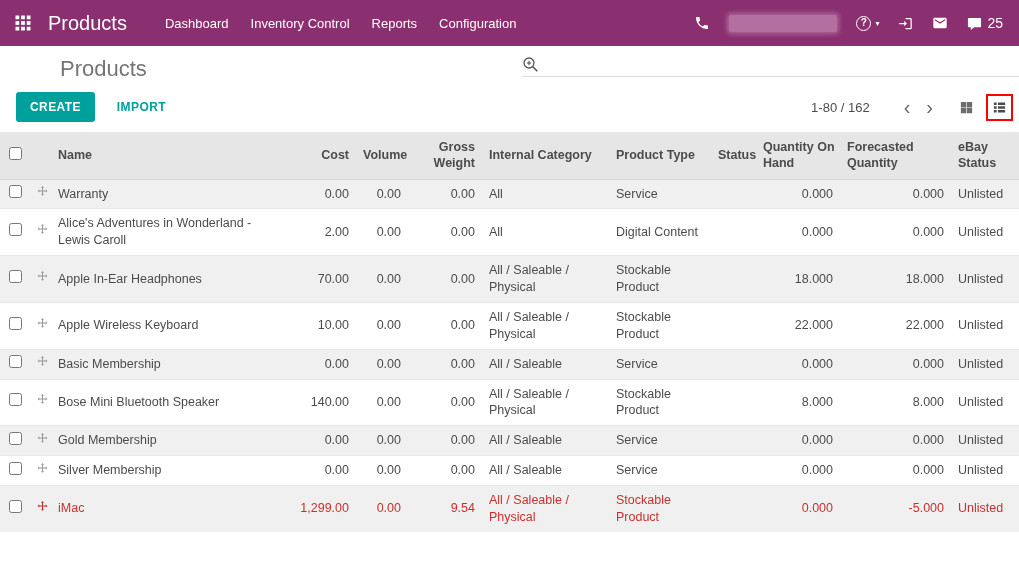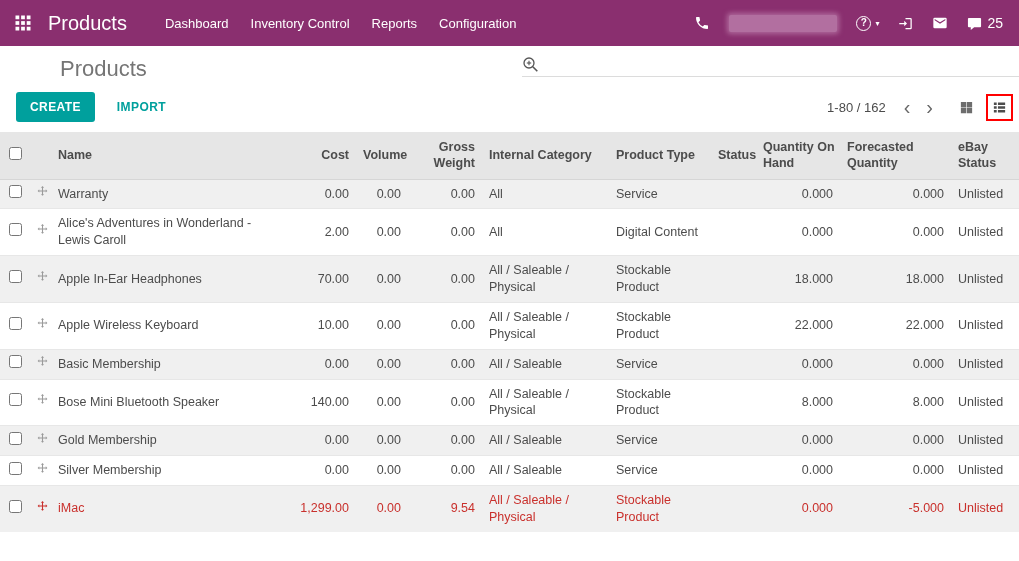--- a/index.html
+++ b/index.html
@@ -58,21 +58,21 @@
     background:var(--accent,#00a09d); color:#fff; border:none; border-radius:3px;
     padding:8px 14px; font-size:12px; font-weight:bold; letter-spacing:.4px; cursor:pointer;
     font-family:Liberation Sans, sans-serif;
   }
   .btn-import {
     background:none; border:none; color:var(--accent,#00a09d);
     font-size:12px; font-weight:bold; margin-left:16px; letter-spacing:.4px; cursor:pointer;
     font-family:"Liberation Sans", sans-serif;
   }
   .controls-right { margin-left:auto; display:flex; align-items:center; }
-  .pager-text { font-size:13px; color:#4c4c4c; margin-right:10px; }
+  .pager-text { font-size:13px; color:#4c4c4c; margin-right:26px; }
   .pager-btn {
     background:none; border:none; font-size:20px; line-height:1; color:#666;
     padding:0 8px; cursor:pointer; font-family:"Liberation Sans", sans-serif;
   }
   .view-switch { display:flex; align-items:center; gap:14px; margin-left:16px; }
   .view-btn { background:none; border:none; padding:2px; cursor:pointer; position:relative; display:flex; }
   .view-btn svg { fill:#6d6d6d; }
   .view-btn.active svg { fill:#4c4c4c; }
   .annotation {
     position:absolute; top:-4px; left:-4px; right:-4px; bottom:-4px;

